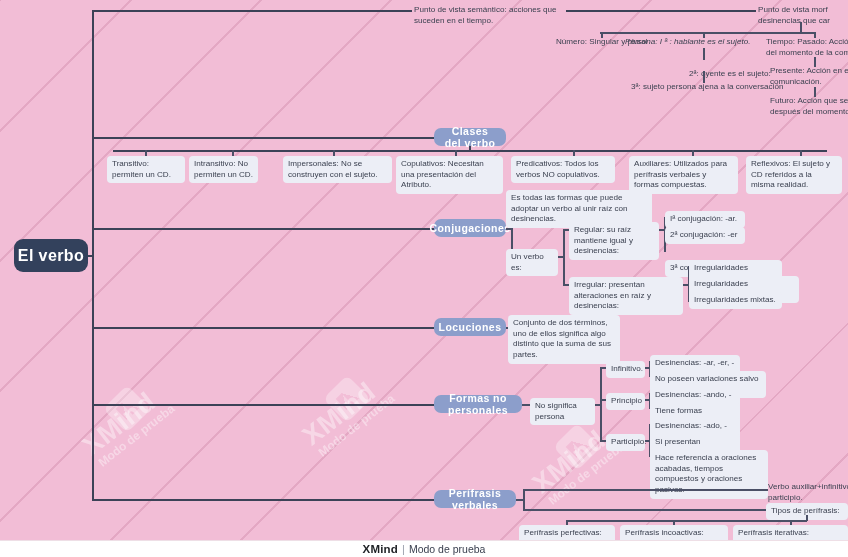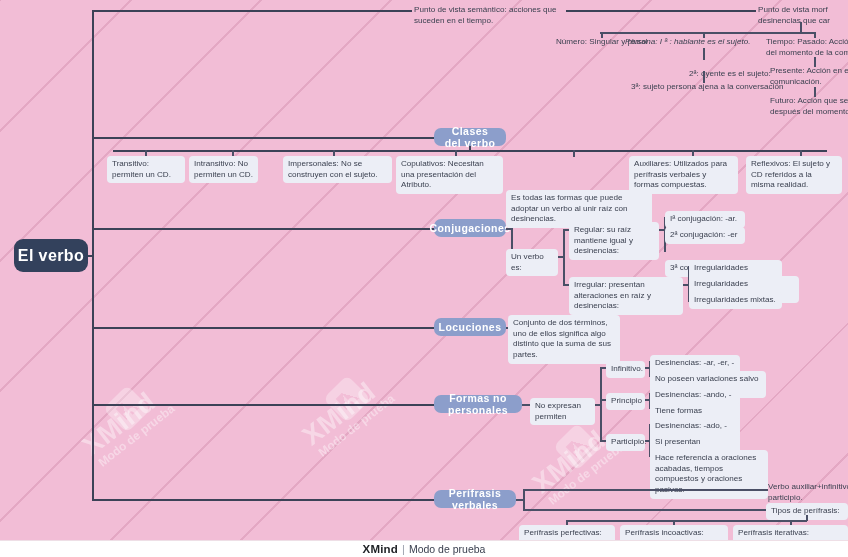--- a/index.html
+++ b/index.html
@@ -167,20 +167,22 @@
   <div class="ln lnv ln-thin" style="left:800px; top:150px; height:7px;"></div>
 
   <div class="leaf" style="left:107px; top:156px; width:78px;">
     <span>Transitivo: permiten un CD.</span></div>
   <div class="leaf" style="left:189px; top:156px; width:69px;">
     <span>Intransitivo: No permiten un CD.</span></div>
   <div class="leaf" style="left:283px; top:156px; width:109px;">
     <span>Impersonales: No se construyen con el sujeto.</span></div>
   <div class="leaf" style="left:396px; top:156px; width:107px;">
     <span>Copulativos: Necesitan una presentación del Atributo.</span></div>
+  <div class="leaf" style="left:511px; top:156px; width:104px;">
+    <span>Predicativos: Todos los verbos NO copulativos.</span></div>
   <div class="leaf" style="left:629px; top:156px; width:109px;">
     <span>Auxiliares: Utilizados para perífrasis verbales y formas compuestas.</span></div>
   <div class="leaf" style="left:746px; top:156px; width:96px;">
     <span>Reflexivos: El sujeto y CD referidos a la misma realidad.</span></div>
 
   <div class="ln lnh" style="left:92px; top:228px; width:342px;"></div>
   <div class="branch" style="left:434px; top:219px; width:72px; height:18px;">
     <span>Conjugaciones</span>
   </div>
 
@@ -231,21 +233,21 @@
   <div class="ln lnh ln-thin" style="left:506px; top:327px; width:8px;"></div>
   <div class="leaf" style="left:508px; top:315px; width:112px;">
     <span>Conjunto de dos términos, uno de ellos significa algo distinto que la suma de sus partes.</span></div>
 
   <div class="ln lnh" style="left:92px; top:404px; width:342px;"></div>
   <div class="branch" style="left:434px; top:395px; width:88px; height:18px;">
     <span>Formas no personales</span>
   </div>
   <div class="ln lnh ln-thin" style="left:522px; top:404px; width:8px;"></div>
   <div class="leaf" style="left:530px; top:398px; width:65px;">
-    <span>No expresan permiten</span></div>
+    <span>No significa persona</span></div>
 
   <div class="ln lnh ln-thin" style="left:595px; top:404px; width:6px;"></div>
   <div class="ln lnv ln-thin" style="left:600px; top:367px; height:74px;"></div>
 
   <div class="ln lnh ln-thin" style="left:600px; top:367px; width:6px;"></div>
   <div class="leaf" style="left:606px; top:361px; width:39px;">
     <span>Infinitivo.</span></div>
   <div class="ln lnh ln-thin" style="left:645px; top:367px; width:5px;"></div>
   <div class="ln lnv ln-thin" style="left:649px; top:361px; height:16px;"></div>
   <div class="leaf" style="left:650px; top:355px; width:90px;">

